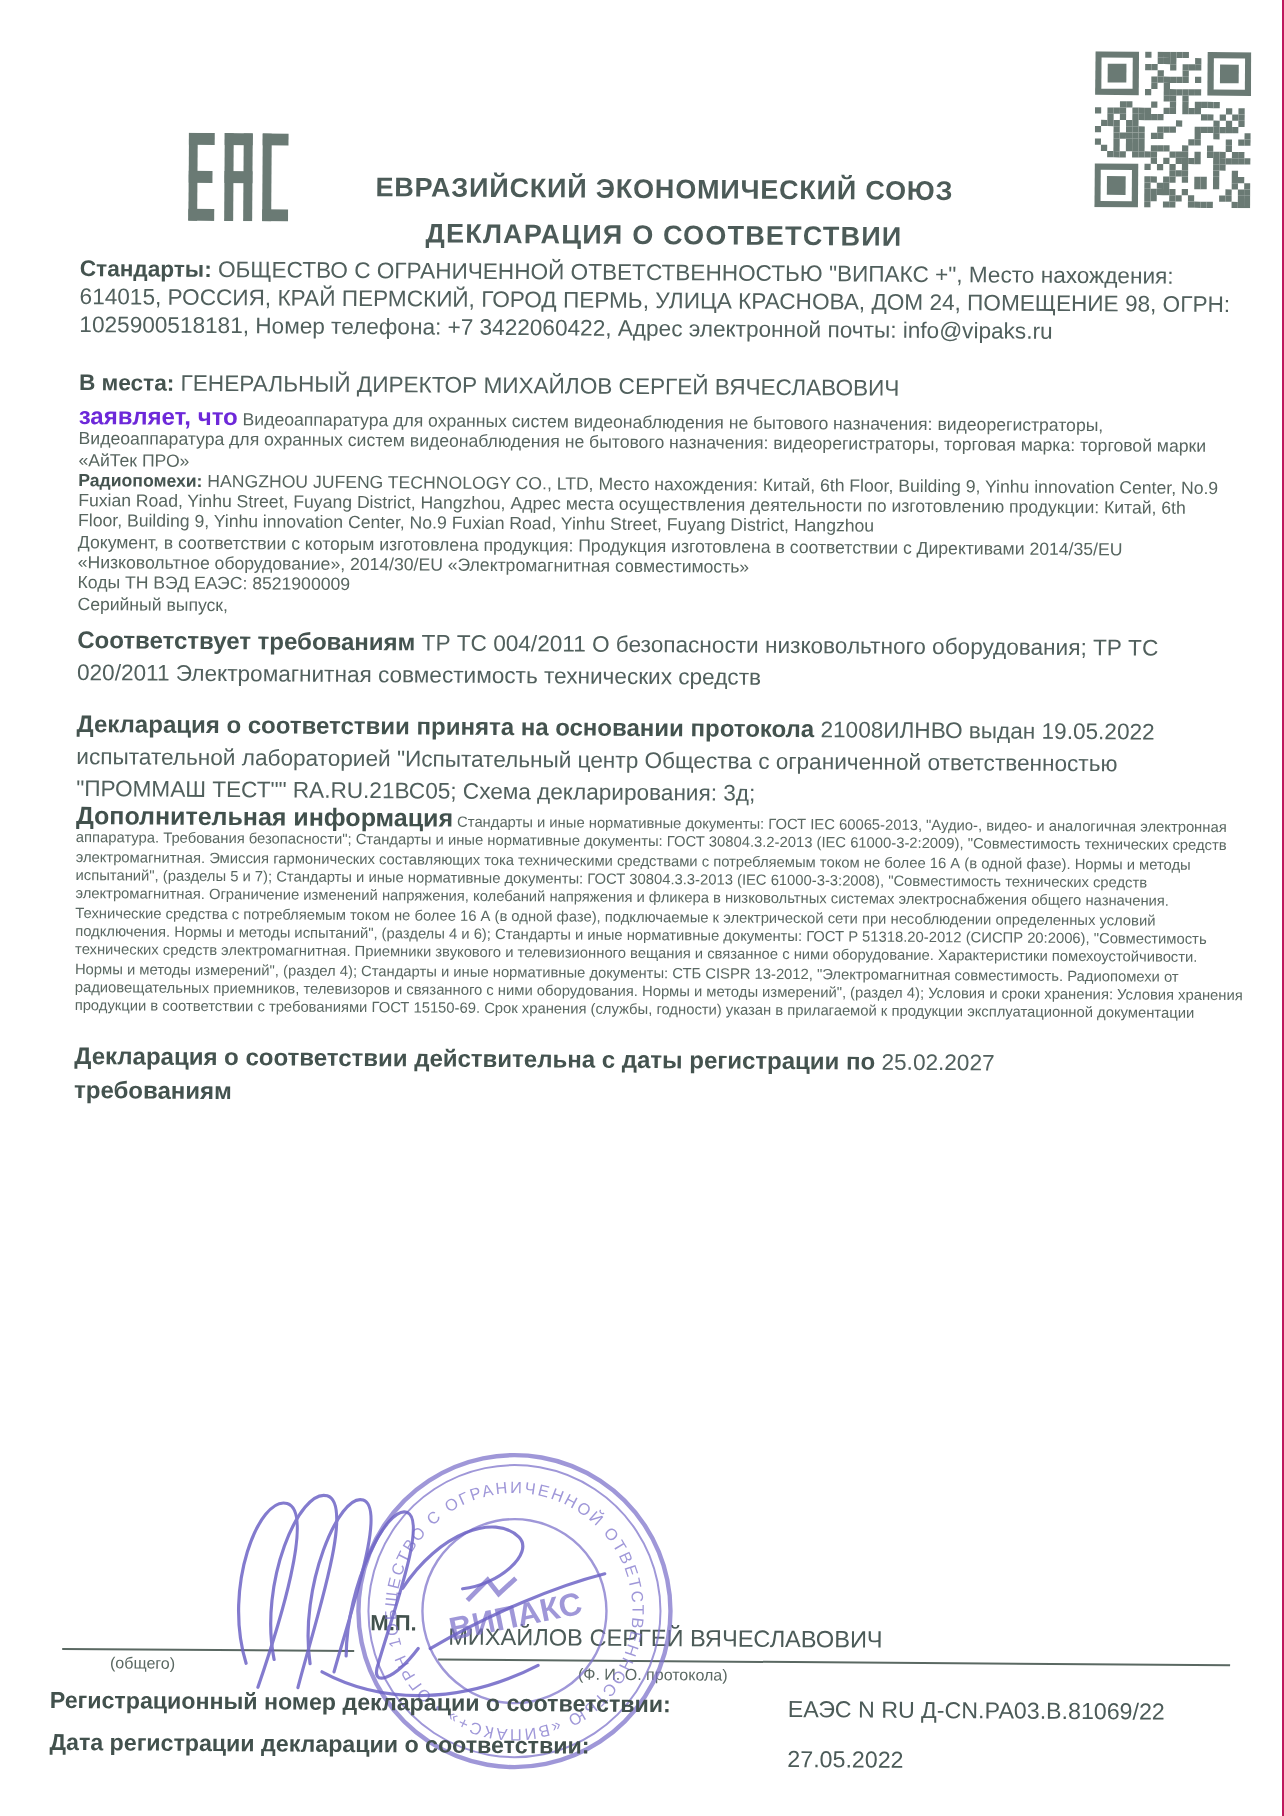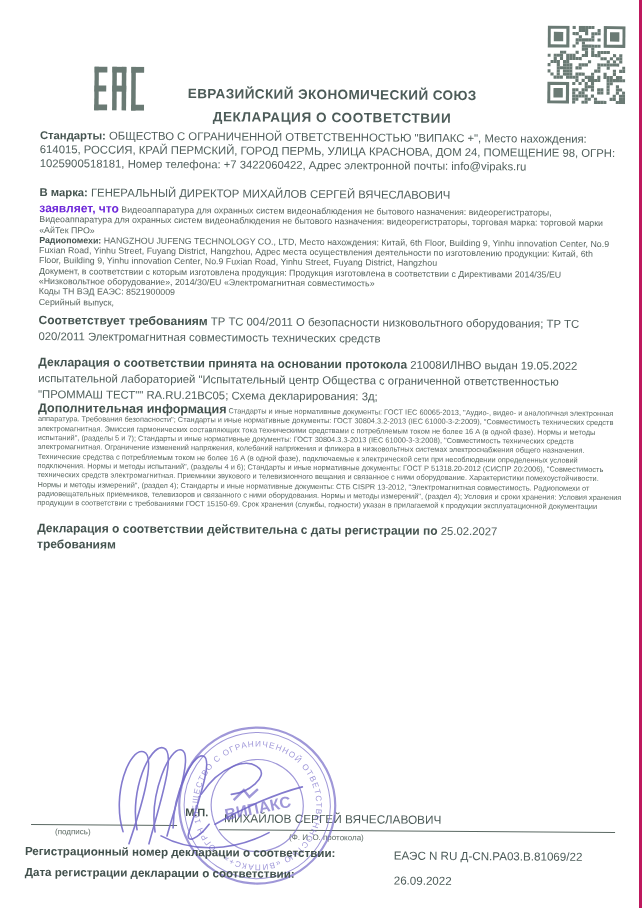--- a/index.html
+++ b/index.html
@@ -1,19 +1,19 @@
 <!DOCTYPE html>
 <html><head>
 <meta charset="utf-8">
 <style>
   html,body{margin:0;padding:0;background:#e8e8e8;}
   .page{
     position:relative;width:642px;height:908px;background:#ffffff;
     font-family:"Liberation Sans", sans-serif;color:#51605d;overflow:hidden;
-    border-right:3px solid #be185d;box-sizing:border-box;
+    border-right:1px solid #be185d;box-sizing:border-box;
   }
   .content{position:absolute;inset:0;transform:rotate(.4deg);transform-origin:50% 45%;}
   b{color:#44534f;}
   .abs{position:absolute;}
   
   .eac-logo{left:92px;top:68px;}
   .union-title{left:0;top:87px;width:660px;text-align:center;font-weight:bold;font-size:13.5px;letter-spacing:.4px;color:#4c5b58;}
   .doc-title{left:0;top:110px;width:660px;text-align:center;font-weight:bold;font-size:13.5px;letter-spacing:.6px;color:#4c5b58;}
   .qr{left:545px;top:24px;width:78px;height:78px;}
   
@@ -291,21 +291,21 @@
           <rect x="54" y="0" width="21" height="21" fill="#6a7a74"></rect>
           <rect x="57" y="3" width="15" height="15" fill="#fff"></rect>
           <rect x="60" y="6" width="9" height="9" fill="#6a7a74"></rect>
           <rect x="0" y="54" width="21" height="21" fill="#6a7a74"></rect>
           <rect x="3" y="57" width="15" height="15" fill="#fff"></rect>
           <rect x="6" y="60" width="9" height="9" fill="#6a7a74"></rect>
         </svg></div>
 
     <div class="abs para p-applicant"><b>Стандарты:</b><span> ОБЩЕСТВО С ОГРАНИЧЕННОЙ ОТВЕТСТВЕННОСТЬЮ "ВИПАКС +", Место нахождения: 614015, РОССИЯ, КРАЙ ПЕРМСКИЙ, ГОРОД ПЕРМЬ, УЛИЦА КРАСНОВА, ДОМ 24, ПОМЕЩЕНИЕ 98, ОГРН: 1025900518181, Номер телефона: +7 3422060422, Адрес электронной почты: info@vipaks.ru</span></div>
 
-    <div class="abs para p-inface"><b>В марка:</b><span> ГЕНЕРАЛЬНЫЙ ДИРЕКТОР МИХАЙЛОВ СЕРГЕЙ ВЯЧЕСЛАВОВИЧ</span></div>
+    <div class="abs para p-inface"><b>В места:</b><span> ГЕНЕРАЛЬНЫЙ ДИРЕКТОР МИХАЙЛОВ СЕРГЕЙ ВЯЧЕСЛАВОВИЧ</span></div>
 
     <div class="abs para p-declares">
       <div><b class="lead-label">заявляет, что</b><span> Видеоаппаратура для охранных систем видеонаблюдения не бытового назначения: видеорегистраторы,</span></div>
       <div>Видеоаппаратура для охранных систем видеонаблюдения не бытового назначения: видеорегистраторы, торговая марка: торговой марки «АйТек ПРО»</div>
       <div><b>Радиопомехи:</b><span> HANGZHOU JUFENG TECHNOLOGY CO., LTD, Место нахождения: Китай, 6th Floor, Building 9, Yinhu innovation Center, No.9 Fuxian Road, Yinhu Street, Fuyang District, Hangzhou, Адрес места осуществления деятельности по изготовлению продукции: Китай, 6th Floor, Building 9, Yinhu innovation Center, No.9 Fuxian Road, Yinhu Street, Fuyang District, Hangzhou</span></div>
       <div>Документ, в соответствии с которым изготовлена продукция: Продукция изготовлена в соответствии с Директивами 2014/35/EU «Низковольтное оборудование», 2014/30/EU «Электромагнитная совместимость»</div>
       <div>Коды ТН ВЭД ЕАЭС: 8521900009</div>
       <div>Серийный выпуск,</div>
     </div>
 
@@ -315,21 +315,21 @@
 
     <div class="abs para p-addinfo"><b>Дополнительная информация</b><span> Стандарты и иные нормативные документы: ГОСТ IEC 60065-2013, "Аудио-, видео- и аналогичная электронная аппаратура. Требования безопасности"; Стандарты и иные нормативные документы: ГОСТ 30804.3.2-2013 (IEC 61000-3-2:2009), "Совместимость технических средств электромагнитная. Эмиссия гармонических составляющих тока техническими средствами с потребляемым током не более 16 А (в одной фазе). Нормы и методы испытаний", (разделы 5 и 7); Стандарты и иные нормативные документы: ГОСТ 30804.3.3-2013 (IEC 61000-3-3:2008), "Совместимость технических средств электромагнитная. Ограничение изменений напряжения, колебаний напряжения и фликера в низковольтных системах электроснабжения общего назначения. Технические средства с потребляемым током не более 16 А (в одной фазе), подключаемые к электрической сети при несоблюдении определенных условий подключения. Нормы и методы испытаний", (разделы 4 и 6); Стандарты и иные нормативные документы: ГОСТ Р 51318.20-2012 (СИСПР 20:2006), "Совместимость технических средств электромагнитная. Приемники звукового и телевизионного вещания и связанное с ними оборудование. Характеристики помехоустойчивости. Нормы и методы измерений", (раздел 4); Стандарты и иные нормативные документы: СТБ CISPR 13-2012, "Электромагнитная совместимость. Радиопомехи от радиовещательных приемников, телевизоров и связанного с ними оборудования. Нормы и методы измерений", (раздел 4); Условия и сроки хранения: Условия хранения продукции в соответствии с требованиями ГОСТ 15150-69. Срок хранения (службы, годности) указан в прилагаемой к продукции эксплуатационной документации</span></div>
 
     <div class="abs para p-validity">
       <b>Декларация о соответствии действительна с даты регистрации по</b><span> 25.02.2027</span>
       <div><b>требованиям</b></div>
     </div>
 
     <div class="abs mp">М.П.</div>
     <div class="abs sig-line"></div>
-    <div class="abs sig-caption">(подпись)</div>
+    <div class="abs sig-caption">(общего)</div>
     <div class="abs name">МИХАЙЛОВ СЕРГЕЙ ВЯЧЕСЛАВОВИЧ</div>
     <div class="abs name-line"></div>
     <div class="abs name-caption">(Ф. И. О. протокола)</div>
 
     <div class="abs stamp">
       <svg width="164" height="164" viewBox="0 0 164 164">
         <g fill="none" stroke="#7b70ca">
           <circle cx="82" cy="82" r="78" stroke-width="2.2"></circle>
           <circle cx="82" cy="82" r="73" stroke-width="1"></circle>
           <circle cx="82" cy="82" r="46" stroke-width="1.2"></circle>
@@ -353,16 +353,16 @@
         <path d="M76,96 C76,60 96,20 106,24 C116,28 100,72 92,100 C88,112 100,108 112,92"></path>
         <path d="M104,62 C122,34 150,24 162,36 C170,44 152,60 134,62"></path>
         <path d="M118,92 C148,74 182,60 205,54"></path>
         <path d="M64,104 C94,120 134,120 172,100"></path>
       </svg>
     </div>
 
     <div class="abs reg-label">Регистрационный номер декларации о соответствии:</div>
     <div class="abs reg-value">ЕАЭС N RU Д-CN.РА03.В.81069/22</div>
     <div class="abs date-label">Дата регистрации декларации о соответствии:</div>
-    <div class="abs date-value">26.09.2022</div>
+    <div class="abs date-value">27.05.2022</div>
 
   </div>
 </div>
 
 </body></html>

